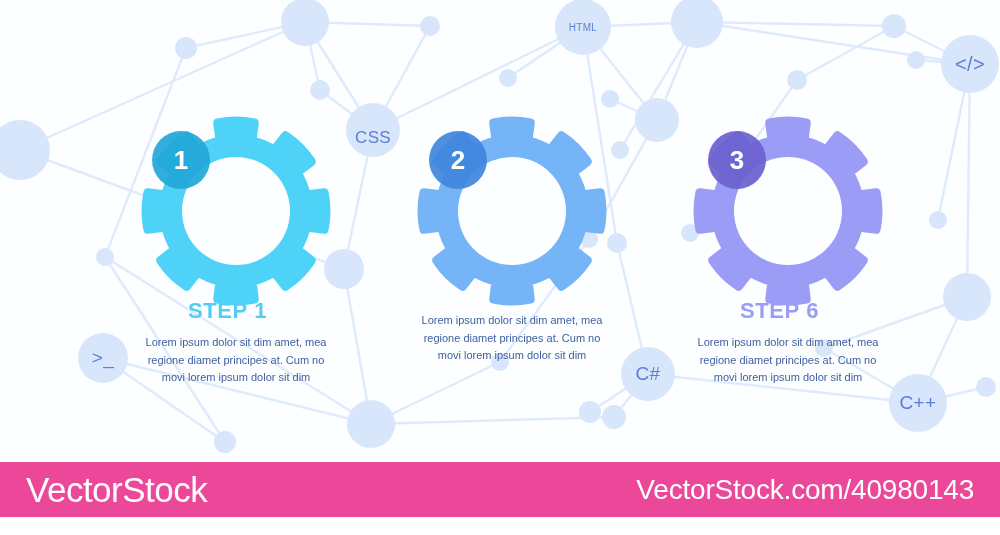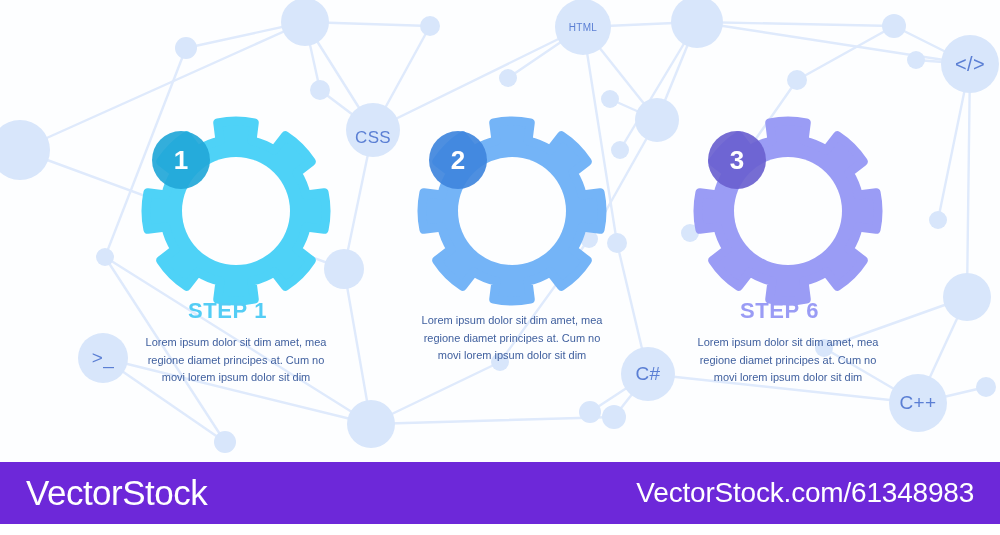--- a/index.html
+++ b/index.html
@@ -84,22 +84,22 @@
     line-height: 17.5px;
     color: #3f5f9e;
     margin: 12px;
     padding: 0 8px;
   }
   #footer {
     position: absolute;
     left: 0;
     top: 462px;
     width: 1000px;
-    height: 62px;
-    background: #6d28d9;
+    height: 55px;
+    background: #ec4899;
   }
   #footer-brand {
     position: absolute;
     left: 26px;
     top: 50%;
     transform: translateY(-50%);
     color: #ffffff;
     font-family: "Liberation Sans", sans-serif;
     font-size: 35px;
     font-weight: normal;
@@ -255,16 +255,16 @@
       <div class="step-block" style="left:673px;">
         <div class="step-title" style="color: rgb(154, 156, 245);">STEP 6</div>
         <div class="step-desc">Lorem ipsum dolor sit dim amet, mea regione diamet principes at. Cum no movi lorem ipsum dolor sit dim</div>
       </div>
 
     </div>
   </div>
 
   <div id="footer">
     <div id="footer-brand">VectorStock</div>
-    <div id="footer-url">VectorStock.com/61348983</div>
+    <div id="footer-url">VectorStock.com/40980143</div>
   </div>
 
 </div>
 
 </body></html>

